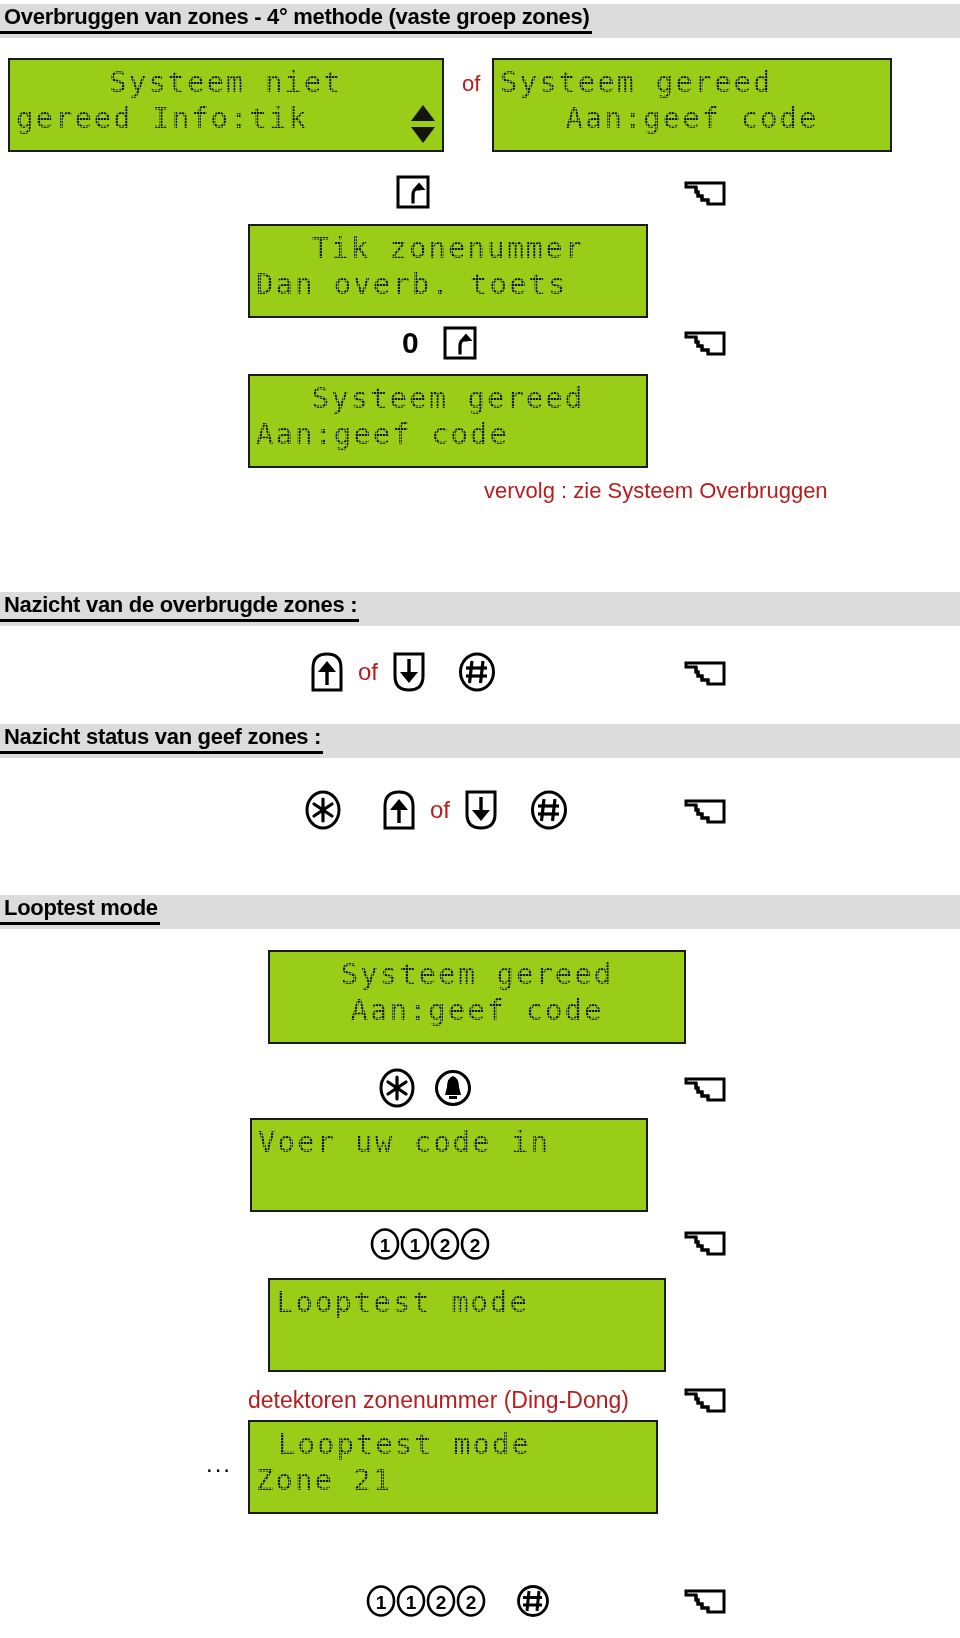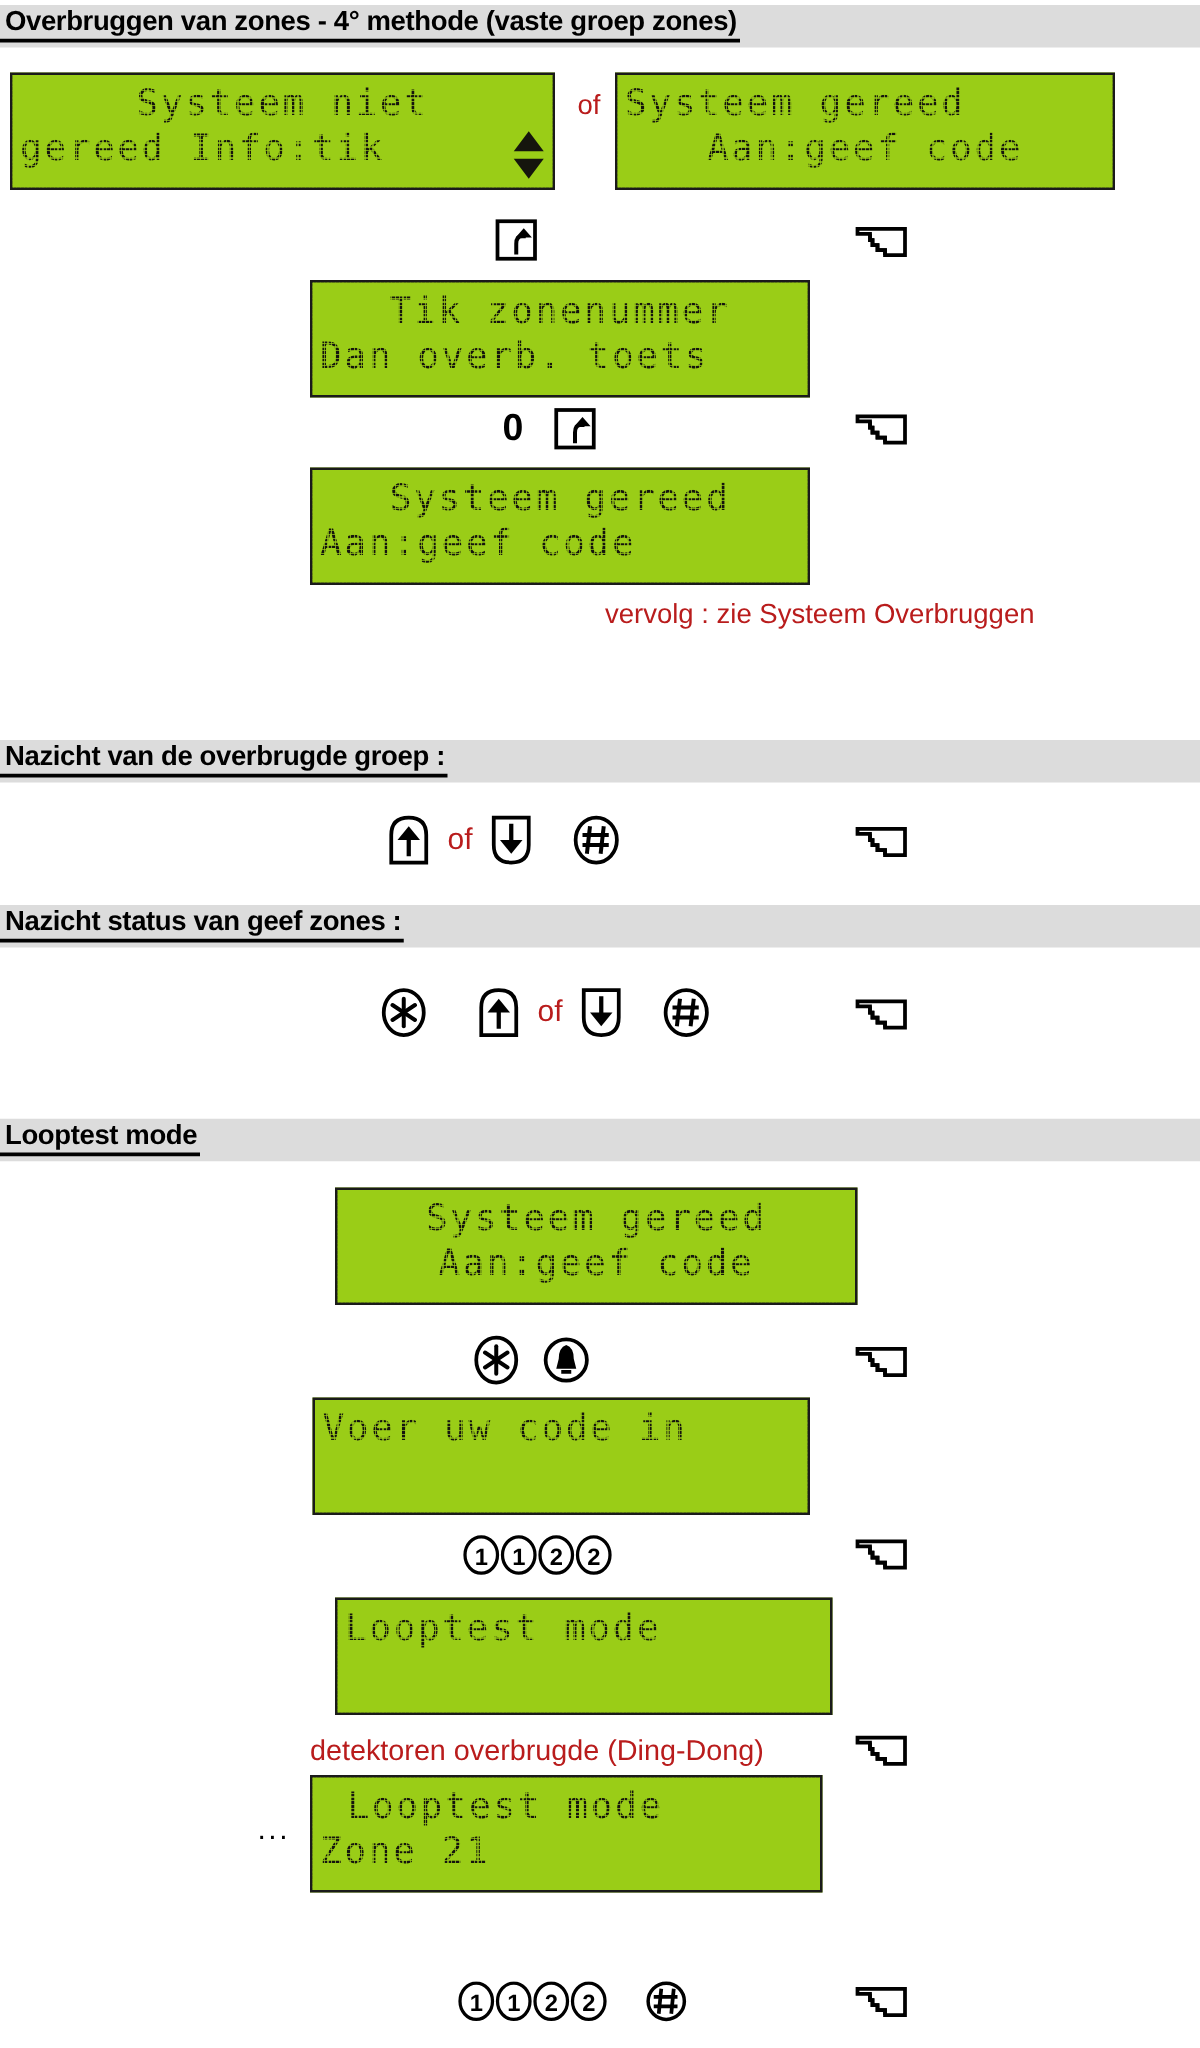--- a/index.html
+++ b/index.html
@@ -182,21 +182,21 @@
 <div class="lcd" style="left:248px; top:374px; width:400px; height:94px;">
   <div class="lcd-inner">
     <div class="lcd-line center">Systeem gereed</div>
     <div class="lcd-line left">Aan:geef code</div>
   </div>
 </div>
 
 <div class="plain" style="left:484px; top:479px; font-size:22px;">vervolg : zie Systeem Overbruggen</div>
 
 <div class="section-bar" style="top:592px; height:34px;">
-  <span class="title">Nazicht van de overbrugde groep :</span>
+  <span class="title">Nazicht van de overbrugde zones :</span>
 </div>
 
 <div class="keyrow" style="left:310px; top:652px; gap:14px;">
   <span class="key">
     <svg width="34" height="40" viewBox="0 0 34 40">
       <path d="M3 38 L3 16 Q3 2 17 2 Q31 2 31 16 L31 38 Z" fill="#fff" stroke="#000" stroke-width="3"></path>
       <line x1="17" y1="33" x2="17" y2="17" stroke="#000" stroke-width="3.4"></line>
       <polygon points="17,9 26,20 8,20" fill="#000"></polygon>
     </svg>
   </span>
@@ -357,21 +357,21 @@
   </span>
 </div>
 
 <div class="lcd" style="left:268px; top:1278px; width:398px; height:94px;">
   <div class="lcd-inner">
     <div class="lcd-line left">Looptest mode</div>
     <div class="lcd-line left"></div>
   </div>
 </div>
 
-<div class="plain" style="left:248px; top:1388px; font-size:23px;">detektoren overbrugde  (Ding-Dong)</div>
+<div class="plain" style="left:248px; top:1388px; font-size:23px;">detektoren zonenummer  (Ding-Dong)</div>
 <div class="keyrow" style="left:684px; top:1385px;">
   <span class="key">
     <svg width="44" height="30" viewBox="0 0 44 30">
       <path d="M2 5 L40 5 L40 26 L24 26 L24 22 L18 22 L18 18 L14 18 L14 14 L12 14 L12 9 L2 9 Z" fill="#fff" stroke="#000" stroke-width="3" stroke-linejoin="miter"></path>
       <path d="M12 9 L12 14 L14 14 L14 18 L18 18 L18 22 L24 22 L24 26" fill="none" stroke="#000" stroke-width="3"></path>
     </svg>
   </span>
 </div>
 
 <div class="ellipsis" style="left:206px; top:1450px;">...</div>

